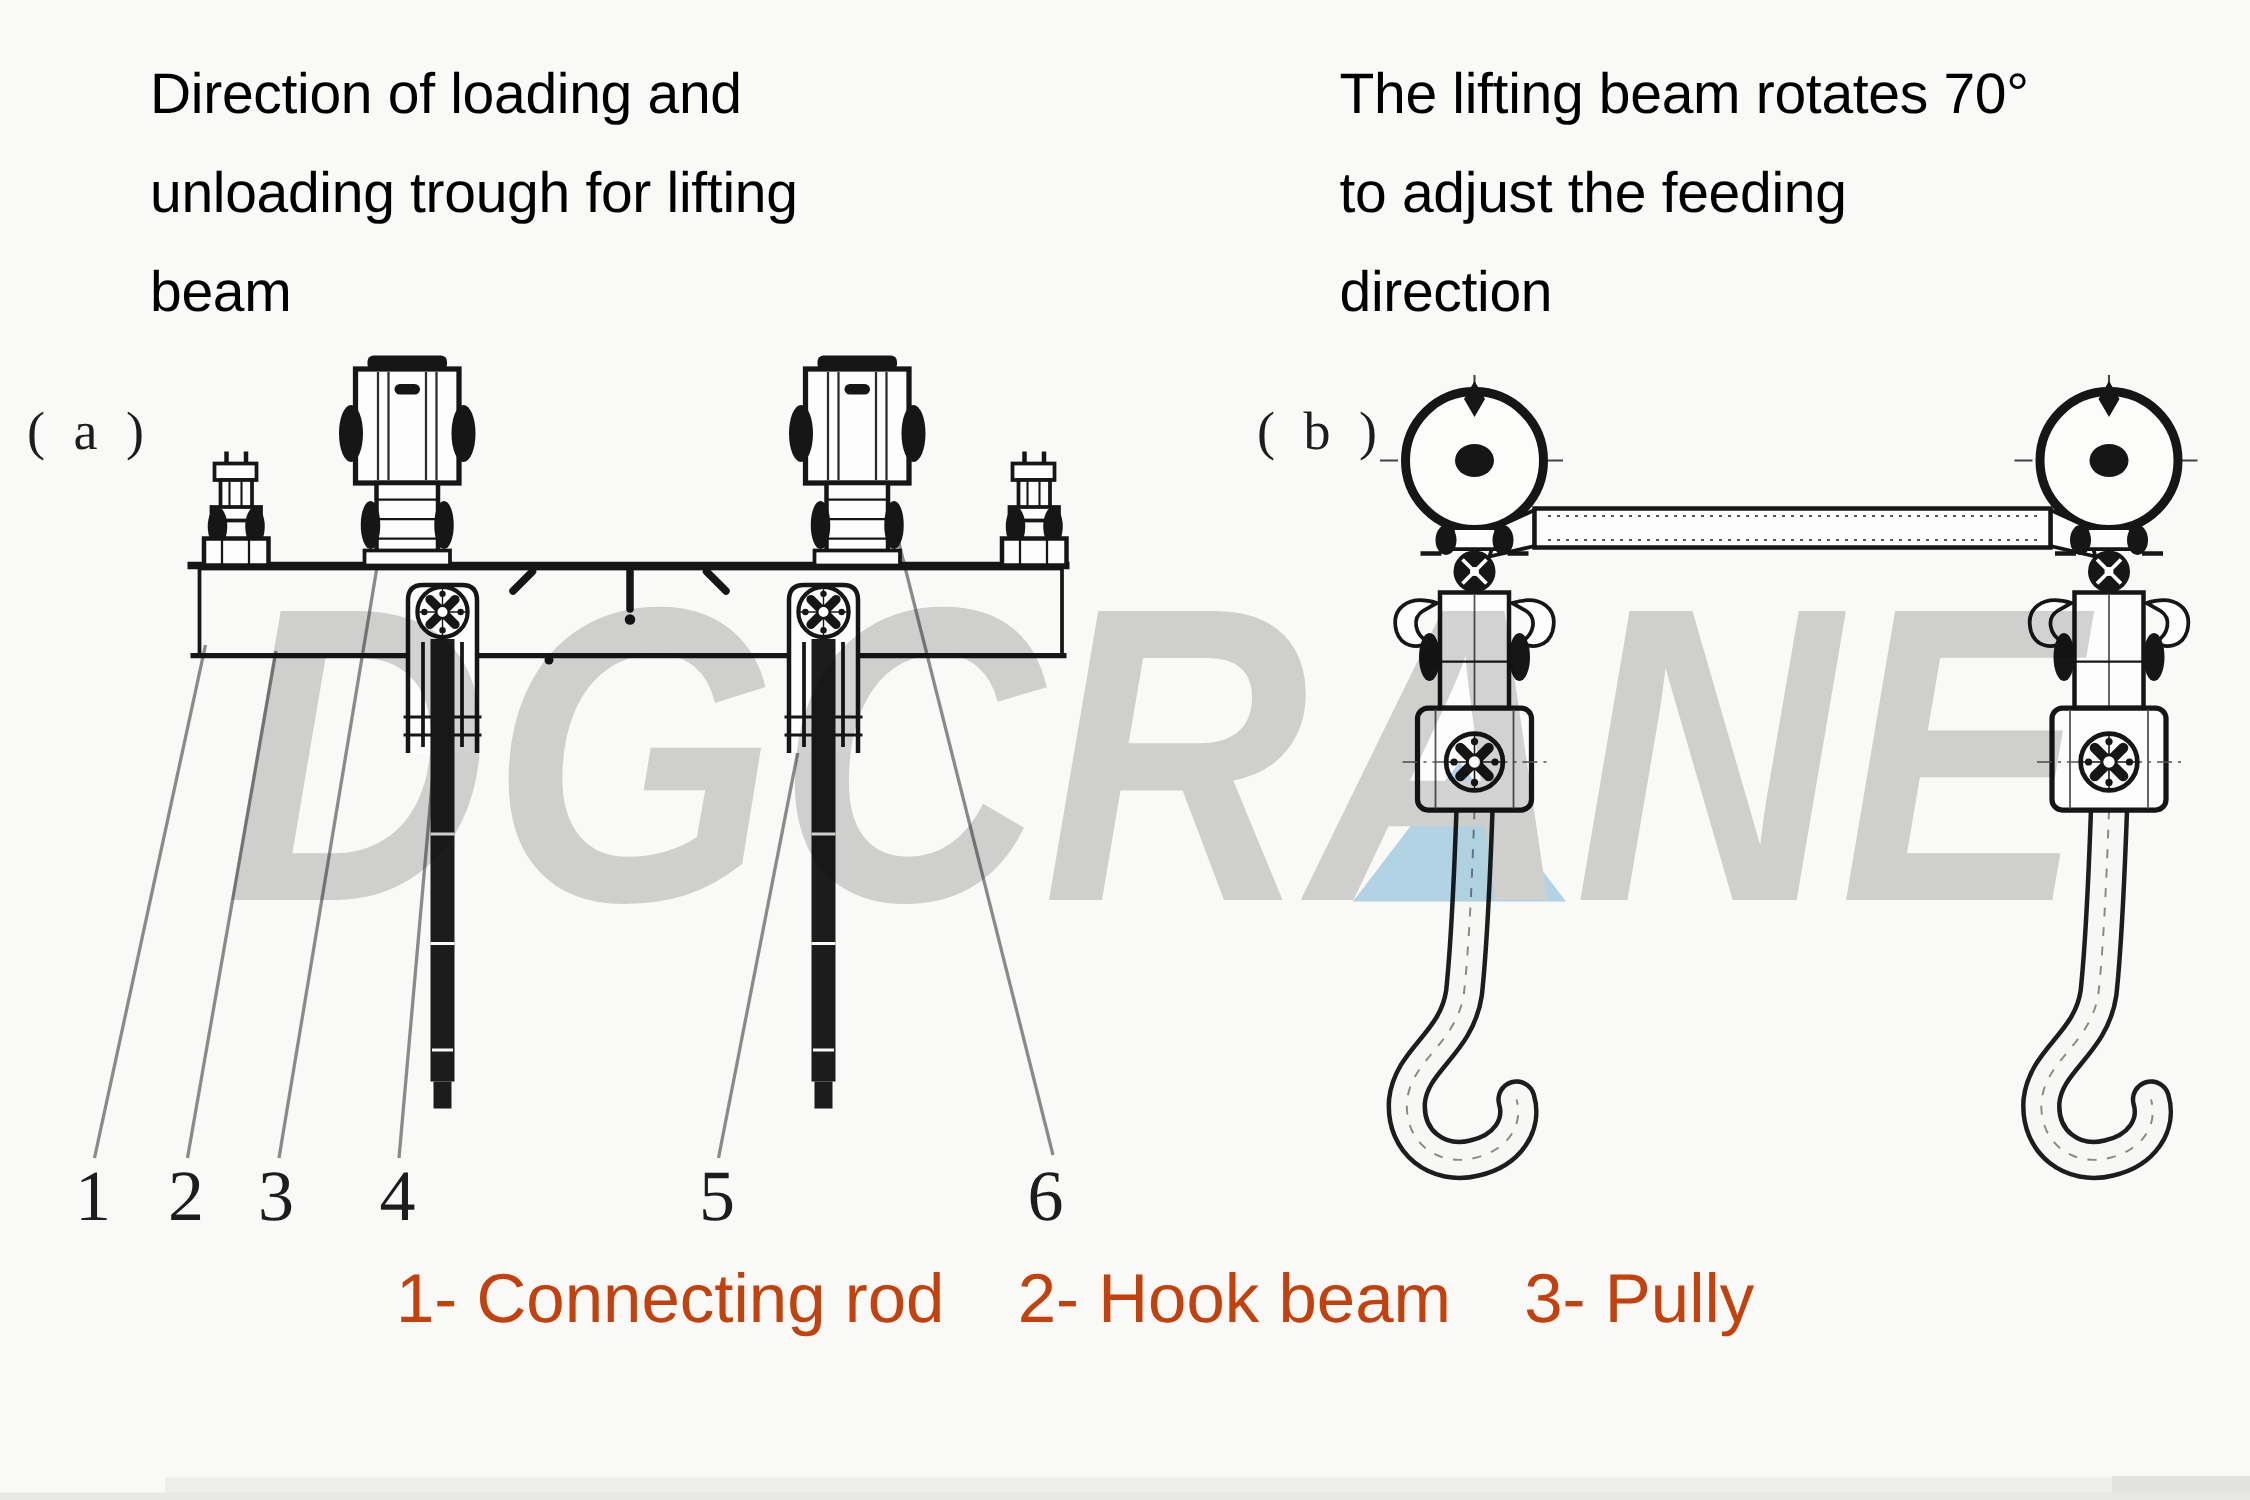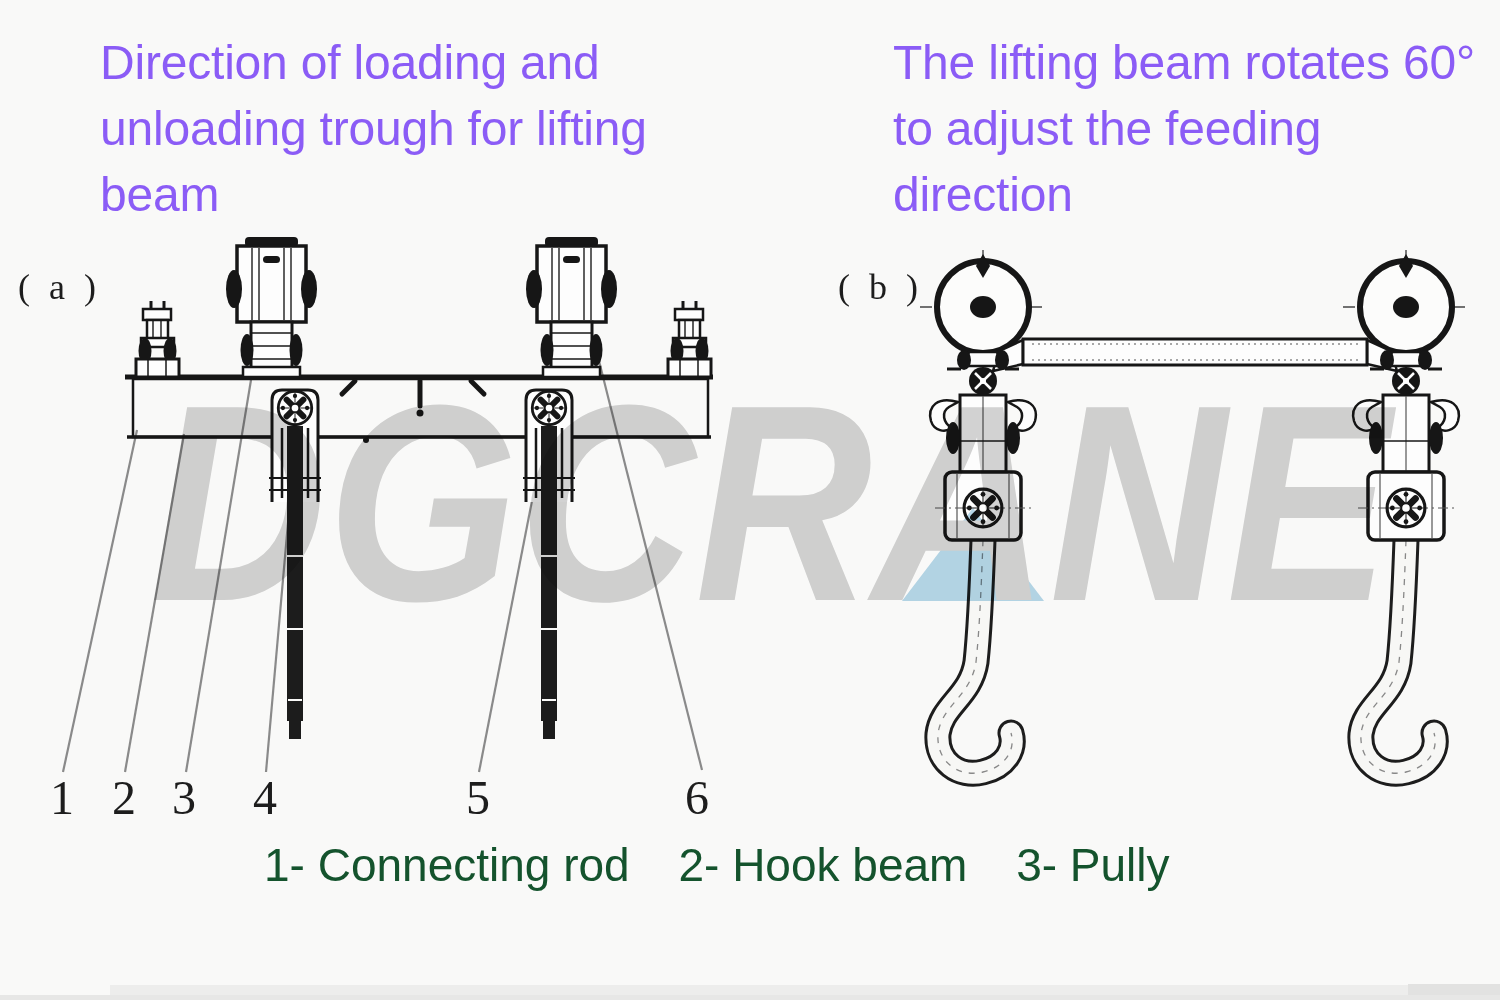--- a/index.html
+++ b/index.html
@@ -2,32 +2,32 @@
 <html><head>
 <meta charset="utf-8">
 <style>
   html,body{margin:0;padding:0;background:#ffffff;}
   .stage{
     position:relative;width:1500px;height:1000px;overflow:hidden;
     background:#f9f9f8;font-family:"Liberation Sans",sans-serif;color:#161616;
   }
   .layer{position:absolute;left:0;top:0;width:1500px;height:1000px;}
   .caption{
-    position:absolute;font-size:48px;line-height:66px;letter-spacing:-0.2px;
-    white-space:pre-line;color:#8b5cf6;
+    position:absolute;font-size:38px;line-height:66px;letter-spacing:-0.2px;
+    white-space:pre-line;color:#000000;
   }
   .fig-label{
     position:absolute;font-family:"Liberation Serif",serif;font-size:36px;
     letter-spacing:5px;color:#1d1d1d;
   }
   .part-number{
     position:absolute;font-family:"Liberation Serif",serif;font-size:48px;
     color:#1d1d1d;transform:translateX(-50%);
   }
-  .legend-row{position:absolute;font-size:46px;white-space:nowrap;color:#14532d;}
+  .legend-row{position:absolute;font-size:46px;white-space:nowrap;color:#c2410c;}
   .legend-row span{margin-right:36px;}
   .legend-row span:last-child{margin-right:0;}
   .watermark-svg{mix-blend-mode:multiply;}
 </style>
 </head>
 <body>
 
 <div class="stage">
 
   <svg class="layer" viewBox="0 0 1500 1000">
@@ -195,21 +195,21 @@
   </svg>
 
   <svg class="layer watermark-svg" viewBox="0 0 1500 1000">
     <polygon points="973,508 1044,601 902,601" fill="#b6d8ea"></polygon>
     <text x="150" y="600" font-family="Liberation Sans, sans-serif" font-size="280" font-weight="bold" font-style="italic" textLength="1240" lengthAdjust="spacingAndGlyphs" fill="#d4d4d4">DGCRANE</text>
   </svg>
 
   <div class="caption" style="left:100px;top:30px;width:640px">Direction of loading and
 unloading trough for lifting
 beam</div>
-  <div class="caption" style="left:893px;top:30px;width:600px">The lifting beam rotates 60°
+  <div class="caption" style="left:893px;top:30px;width:600px">The lifting beam rotates 70°
 to adjust the feeding
 direction</div>
 
   <div class="fig-label" style="left:18px;top:266px">( a )</div>
   <div class="fig-label" style="left:838px;top:266px">( b )</div>
 
   <div class="part-number" style="left:62px;top:770px">1</div>
   <div class="part-number" style="left:124px;top:770px">2</div>
   <div class="part-number" style="left:184px;top:770px">3</div>
   <div class="part-number" style="left:265px;top:770px">4</div>

